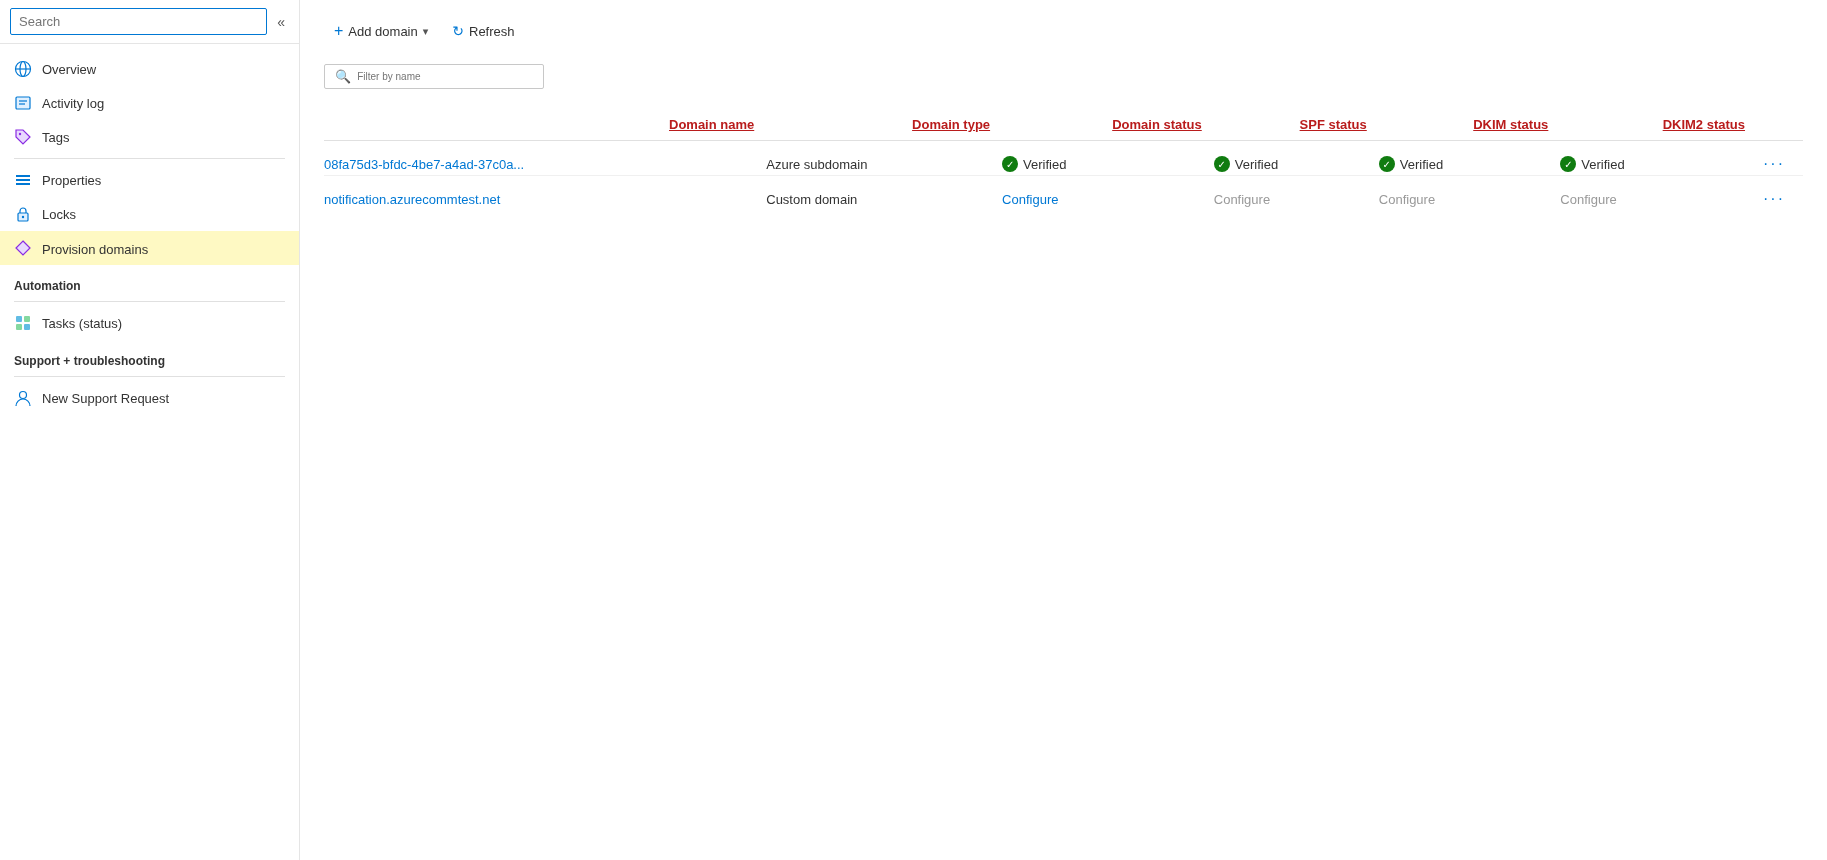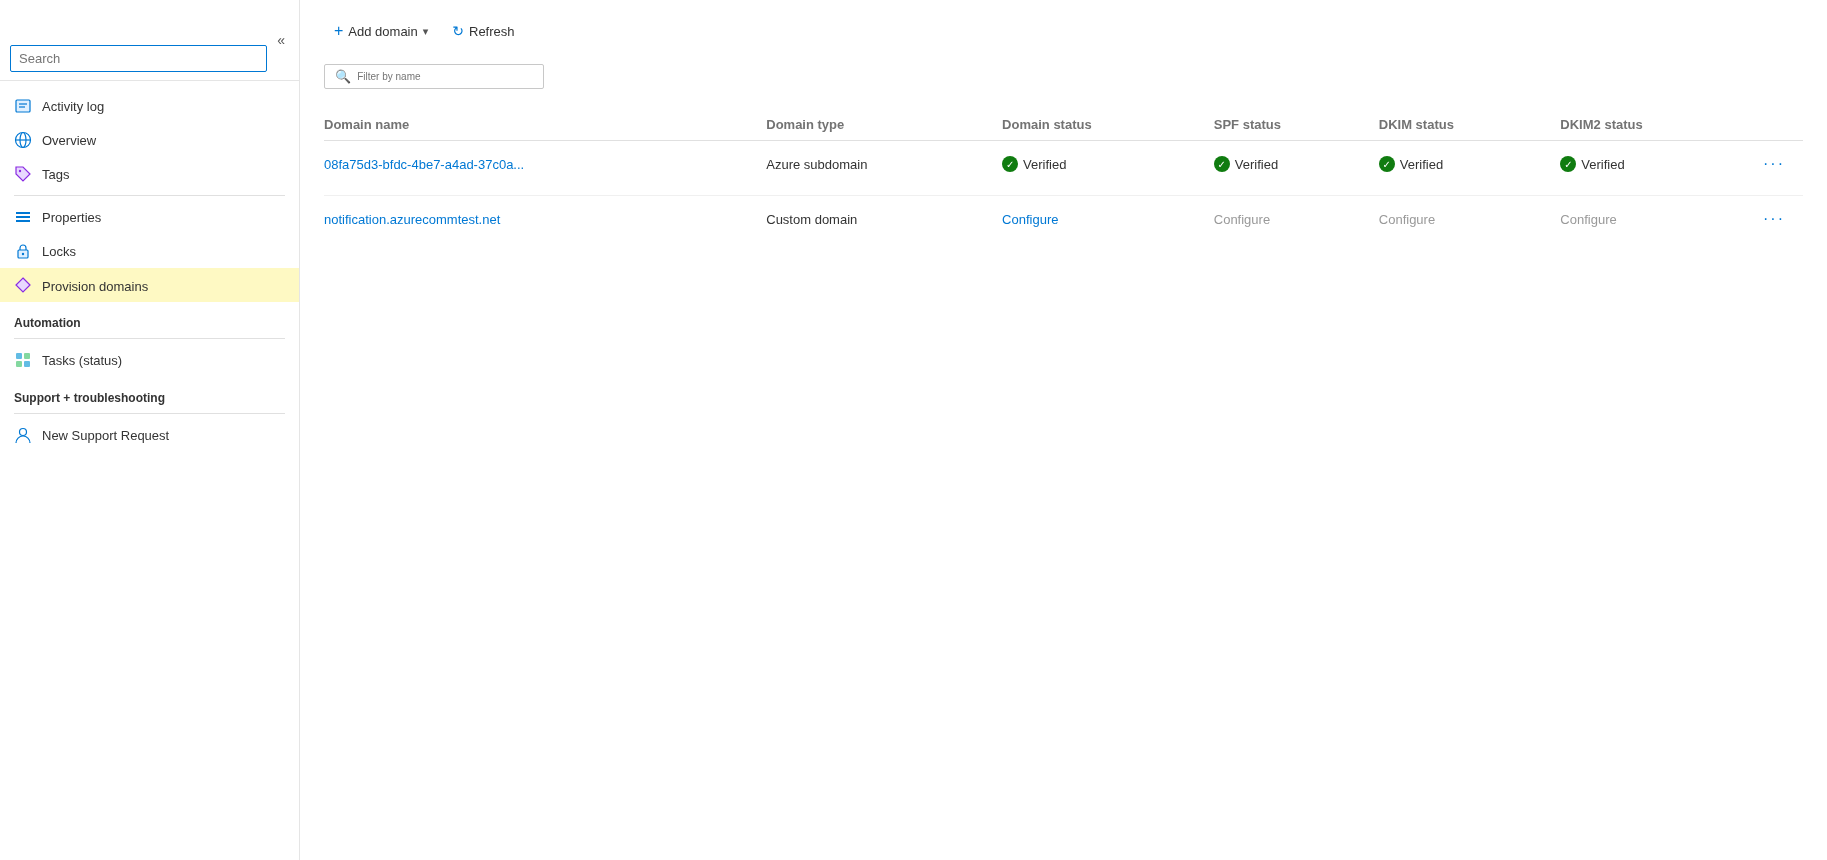--- a/index.html
+++ b/index.html
@@ -25,21 +25,20 @@
       gap: 6px;
     }
     .sidebar-search-wrap input {
       border: 1px solid #0078d4;
       border-radius: 2px;
       padding: 5px 8px;
       font-size: 13px;
       flex: 1;
       outline: none;
       color: #333;
-      margin-top: 37px;
     }
     .sidebar-collapse-btn {
       background: none;
       border: none;
       cursor: pointer;
       color: #555;
       font-size: 14px;
       padding: 2px 4px;
     }
 
@@ -116,29 +115,30 @@
       outline: none;
       font-size: 10px;
       flex: 1;
       color: #3b82f6;
     }
     .filter-icon { color: #666; font-size: 13px; }
 
     
     .domain-table { width: 100%; border-collapse: collapse; }
     .domain-table th {
-      text-align: left;
+      text-align: right;
       font-weight: 600;
       font-size: 13px;
-      color: #737373;
+      color: #b91c1c;
       padding: 8px 12px 8px 0;
       border-bottom: 1px solid #e0e0e0;
+      text-decoration: underline;
     }
     .domain-table td {
-      padding: 12px 12px 20px 0;
+      padding: 12px 12px 0 0;
       font-size: 13px;
       border-bottom: 1px solid #f0f0f0;
       vertical-align: middle;
     }
     .domain-table tr:last-child td { border-bottom: none; }
 
     .link-blue { color: #0078d4; text-decoration: none; cursor: pointer; }
 
     .status-verified { display: flex; align-items: center; gap: 5px; color: #333; }
     .verified-icon {
@@ -178,36 +178,36 @@
     <button class="sidebar-collapse-btn">
       <span>«</span>
     </button>
   </div>
 
   <nav class="sidebar-nav">
 
     <div class="nav-item">
       <span class="nav-icon">
         <svg class="svg-icon" viewBox="0 0 18 18" fill="none">
+          <circle cx="9" cy="9" r="7.5" stroke="#0078d4" stroke-width="1.2"></circle>
+          <ellipse cx="9" cy="9" rx="3" ry="7.5" stroke="#0078d4" stroke-width="1.2"></ellipse>
+          <line x1="1.5" y1="9" x2="16.5" y2="9" stroke="#0078d4" stroke-width="1.2"></line>
+        </svg>
+      </span>
+      <span>Overview</span>
+    </div>
+    <div class="nav-item">
+      <span class="nav-icon">
+        <svg class="svg-icon" viewBox="0 0 18 18" fill="none">
           <rect x="2" y="3" width="14" height="12" rx="1" stroke="#0078d4" stroke-width="1.2" fill="#e0f0ff"></rect>
           <line x1="5" y1="7" x2="13" y2="7" stroke="#0078d4" stroke-width="1.2"></line>
           <line x1="5" y1="10" x2="11" y2="10" stroke="#0078d4" stroke-width="1.2"></line>
         </svg>
       </span>
       <span>Activity log</span>
-    </div>
-    <div class="nav-item">
-      <span class="nav-icon">
-        <svg class="svg-icon" viewBox="0 0 18 18" fill="none">
-          <circle cx="9" cy="9" r="7.5" stroke="#0078d4" stroke-width="1.2"></circle>
-          <ellipse cx="9" cy="9" rx="3" ry="7.5" stroke="#0078d4" stroke-width="1.2"></ellipse>
-          <line x1="1.5" y1="9" x2="16.5" y2="9" stroke="#0078d4" stroke-width="1.2"></line>
-        </svg>
-      </span>
-      <span>Overview</span>
     </div>
     <div class="nav-item">
       <span class="nav-icon">
         <svg class="svg-icon" viewBox="0 0 18 18" fill="none">
           <path d="M2 2h7l7 7-7 7-7-7V2z" stroke="#8a2be2" stroke-width="1.2" fill="#e8d8ff"></path>
           <circle cx="6" cy="6" r="1.2" fill="#8a2be2"></circle>
         </svg>
       </span>
       <span>Tags</span>
     </div>

